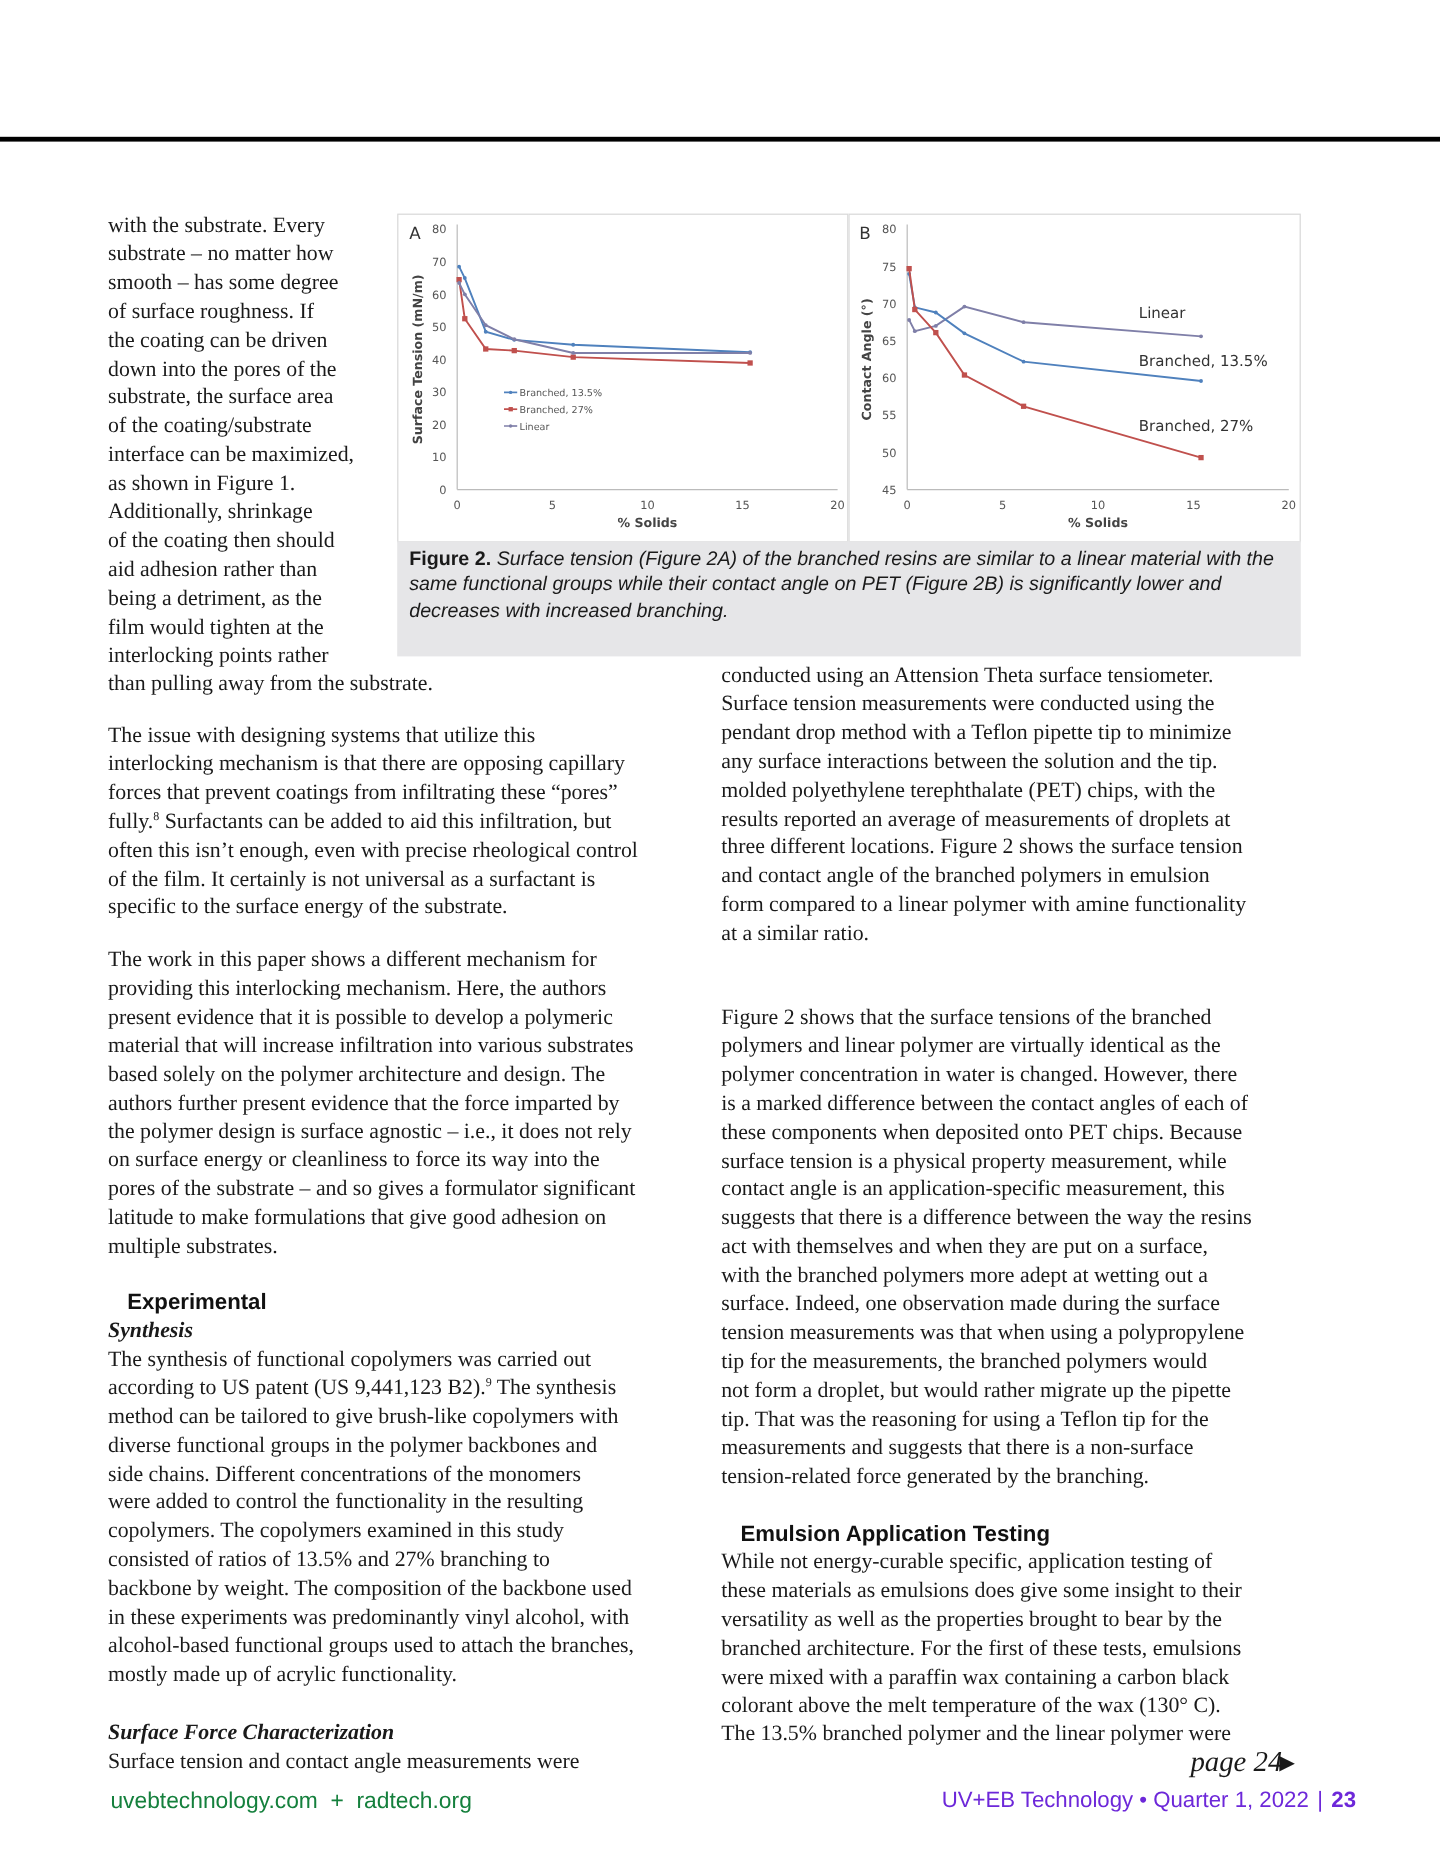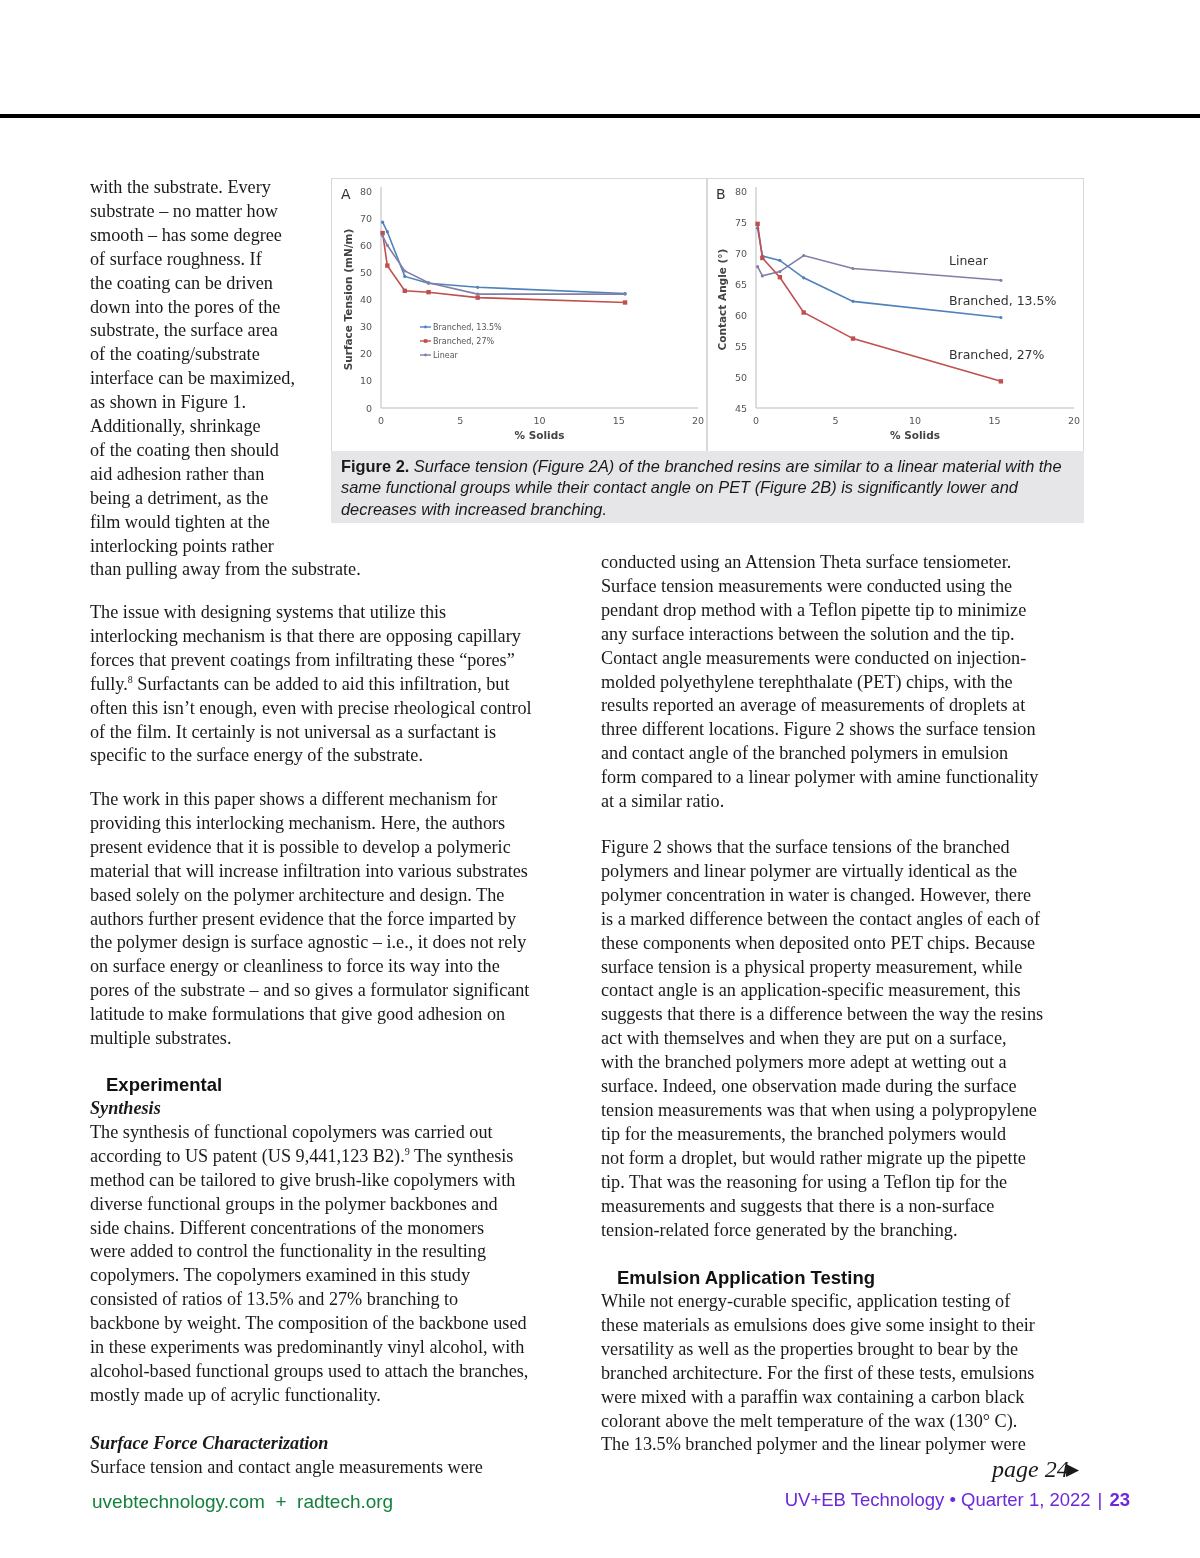--- a/index.html
+++ b/index.html
@@ -11,21 +11,21 @@
   .para { position: absolute; left: 90px; width: 490px; margin: 0; }
   .para-r { position: absolute; left: 601px; width: 490px; margin: 0; }
   .line { display: block; white-space: nowrap; }
   .h-sec { font-family: "Liberation Sans", sans-serif; font-weight: bold; font-size: 18.5px; line-height: 24px; color: #111; margin-left: 16px; }
   .h-sub { font-style: italic; font-weight: bold; }
   sup { font-size: 10px; line-height: 0; vertical-align: 7px; }
   .figure { position: absolute; left: 331px; top: 178px; width: 753px; height: 349px; }
   .chart-frame { position: absolute; top: 0; height: 272px; background: #fff; border: 1px solid #d8d8d8; }
   .chart-a { left: 0; width: 374px; }
   .chart-b { left: 376px; width: 375px; }
-  .caption { position: absolute; left: 0; top: 273px; width: 753px; height: 72px; background: #e6e6e8; box-sizing: border-box; padding: 5px 10px; font-family: "Liberation Sans", sans-serif; font-size: 16.4px; line-height: 21.3px; color: #1a1a1a; }
+  .caption { position: absolute; left: 0; top: 273px; width: 753px; height: 96px; background: #e6e6e8; box-sizing: border-box; padding: 5px 10px; font-family: "Liberation Sans", sans-serif; font-size: 16.4px; line-height: 21.3px; color: #1a1a1a; }
   .caption .fig-label { font-weight: bold; }
   .caption .fig-text { font-style: italic; }
   svg text { font-family: "DejaVu Sans", sans-serif; }
   .cont { position: absolute; left: 992px; top: 1458px; font-style: italic; font-size: 24px; }
   .cont-arrow { position: absolute; left: 1066px; top: 1459px; font-size: 17px; font-family: "DejaVu Sans", sans-serif; }
   .footer-left { position: absolute; left: 92px; top: 1491px; font-family: "Liberation Sans", sans-serif; font-size: 19px; color: #15803d; }
   .footer-right { position: absolute; right: 70px; top: 1489px; font-family: "Liberation Sans", sans-serif; font-size: 18.5px; color: #6d28d9; white-space: nowrap; }
   .footer-right .pg { font-weight: bold; }
   .footer-right .sep { margin: 0 7px; }
 </style>
@@ -98,21 +98,20 @@
   <span class="line" style="height:24px;"></span>
   <span class="line h-sub">Surface Force Characterization</span>
   <span class="line">Surface tension and contact angle measurements were</span>
 </div>
 
 <div class="para-r serif" style="top:551px;" id="rightP1">
     <span class="line">conducted using an Attension Theta surface tensiometer.</span>
     <span class="line">Surface tension measurements were conducted using the</span>
     <span class="line">pendant drop method with a Teflon pipette tip to minimize</span>
     <span class="line">any surface interactions between the solution and the tip.</span>
-    <span class="line">Contact angle measurements were conducted on injection-</span>
     <span class="line">molded polyethylene terephthalate (PET) chips, with the</span>
     <span class="line">results reported an average of measurements of droplets at</span>
     <span class="line">three different locations. Figure 2 shows the surface tension</span>
     <span class="line">and contact angle of the branched polymers in emulsion</span>
     <span class="line">form compared to a linear polymer with amine functionality</span>
     <span class="line">at a similar ratio.</span>
   </div>
 <div class="para-r serif" style="top:836px;" id="rightP2">
     <span class="line">Figure 2 shows that the surface tensions of the branched</span>
     <span class="line">polymers and linear polymer are virtually identical as the</span>

